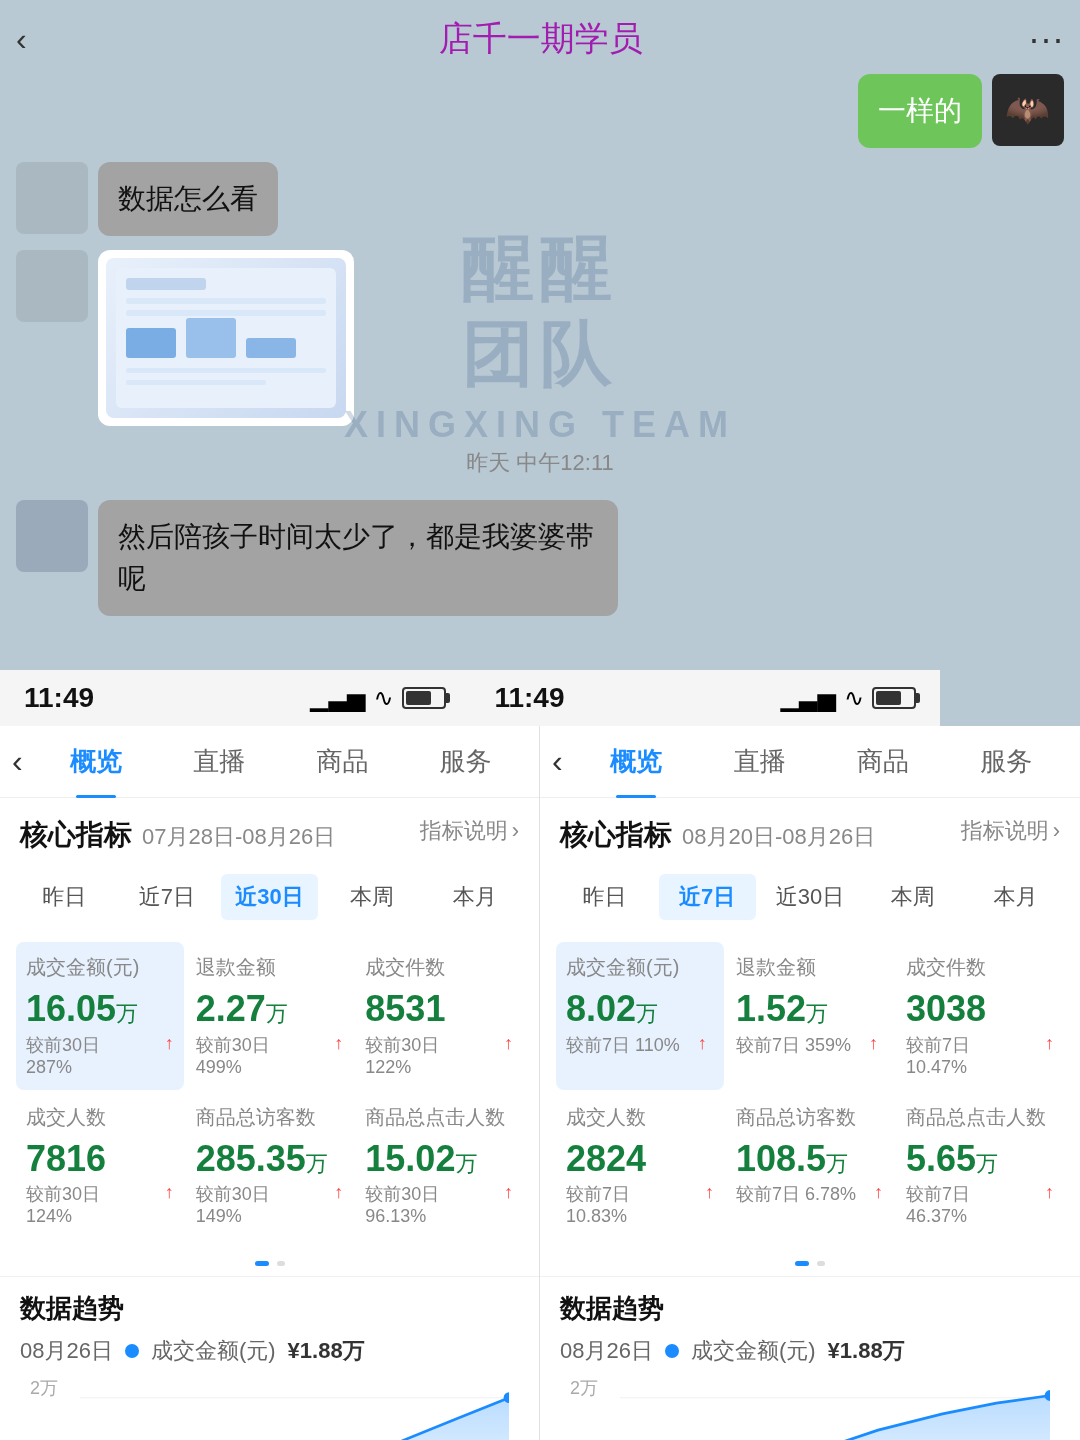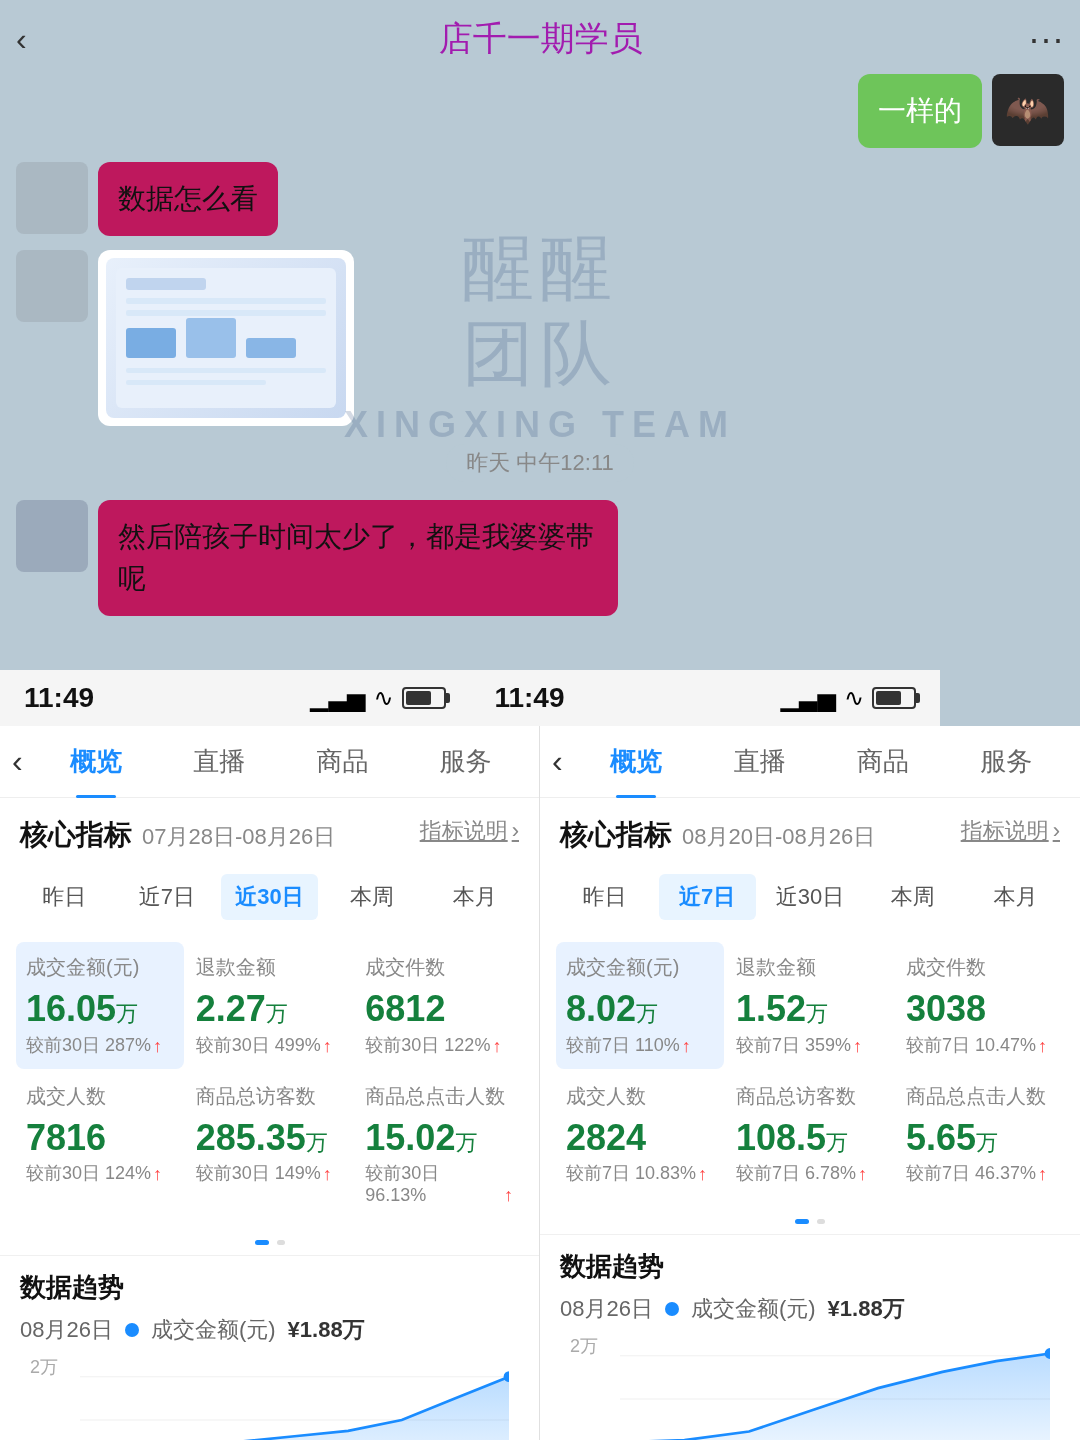--- a/index.html
+++ b/index.html
@@ -29,21 +29,21 @@
       display: flex;
       flex-direction: column;
       align-items: center;
       justify-content: center;
       pointer-events: none;
       z-index: 10;
       opacity: 0.18;
     }
     .watermark-text {
       font-size: 72px;
-      font-weight: 400;
+      font-weight: 700;
       color: #1a3a6e;
       letter-spacing: 6px;
       line-height: 1.2;
       text-align: center;
     }
     .watermark-en {
       font-size: 36px;
       font-weight: 700;
       color: #1a3a6e;
       letter-spacing: 8px;
@@ -117,21 +117,21 @@
     .bubble {
       max-width: 520px;
       padding: 16px 20px;
       border-radius: 12px;
       font-size: 28px;
       line-height: 1.5;
       position: relative;
       word-break: break-all;
     }
     .bubble.left {
-      background: #be185d;
+      background: #a3a3a3;
       color: #111;
     }
     .bubble.right {
       background: #6ec55a;
       color: #fff;
     }
 
     .screenshot-bubble {
       background: #fff;
       border-radius: 12px;
@@ -296,21 +296,20 @@
     .panel-date {
       font-size: 22px;
       color: #888;
     }
     .panel-link {
       font-size: 22px;
       color: #888;
       display: flex;
       align-items: center;
       gap: 4px;
-      text-decoration: underline;
     }
 
     
     .date-filter {
       display: flex;
       padding: 10px 16px;
       gap: 6px;
     }
     .date-btn {
       flex: 1;
@@ -355,22 +354,22 @@
     }
     .metric-value .unit {
       font-size: 22px;
       font-weight: 400;
     }
     .metric-change {
       font-size: 18px;
       color: #888;
       margin-top: 4px;
       display: flex;
-      align-items: flex-end;
-      gap: 2px;
+      align-items: flex-start;
+      gap: 18px;
     }
     .up-arrow { color: #ff4444; }
 
     
     .page-dots {
       display: flex;
       justify-content: center;
       gap: 8px;
       padding: 10px 0;
     }
@@ -578,21 +577,21 @@
           <span>2.27</span><span class="unit">万</span>
         </div>
         <div class="metric-change">
           <span>较前30日 499%</span>
           <span class="up-arrow">↑</span>
         </div>
       </div>
       <div class="metric-cell">
         <div class="metric-label">成交件数</div>
         <div class="metric-value">
-          <span>6812</span>
+          <span>8531</span>
         </div>
         <div class="metric-change">
           <span>较前30日 122%</span>
           <span class="up-arrow">↑</span>
         </div>
       </div>
       <div class="metric-cell">
         <div class="metric-label">成交人数</div>
         <div class="metric-value">
           <span>7816</span>

